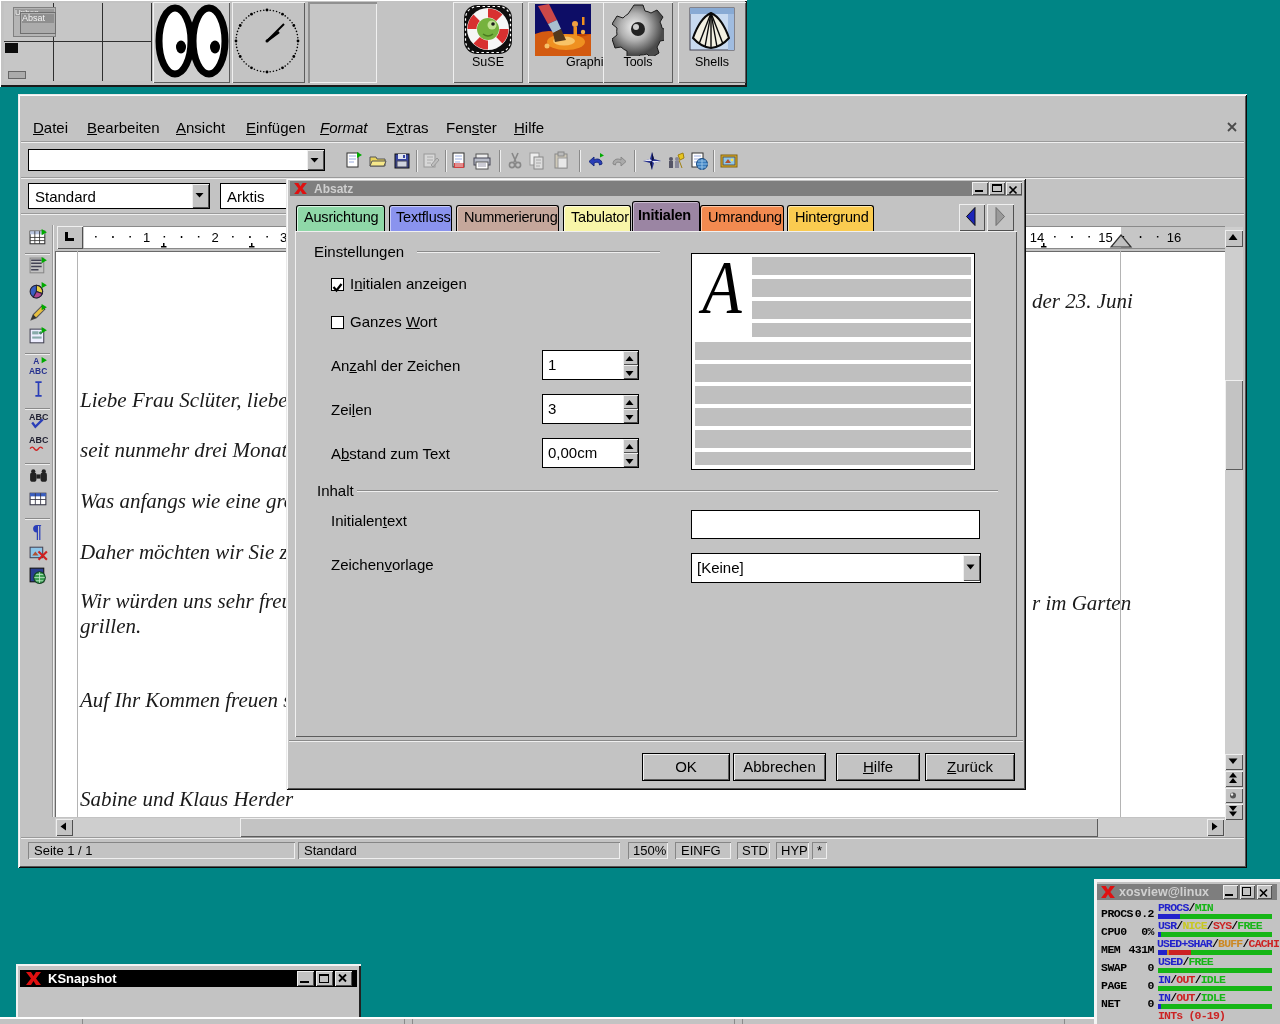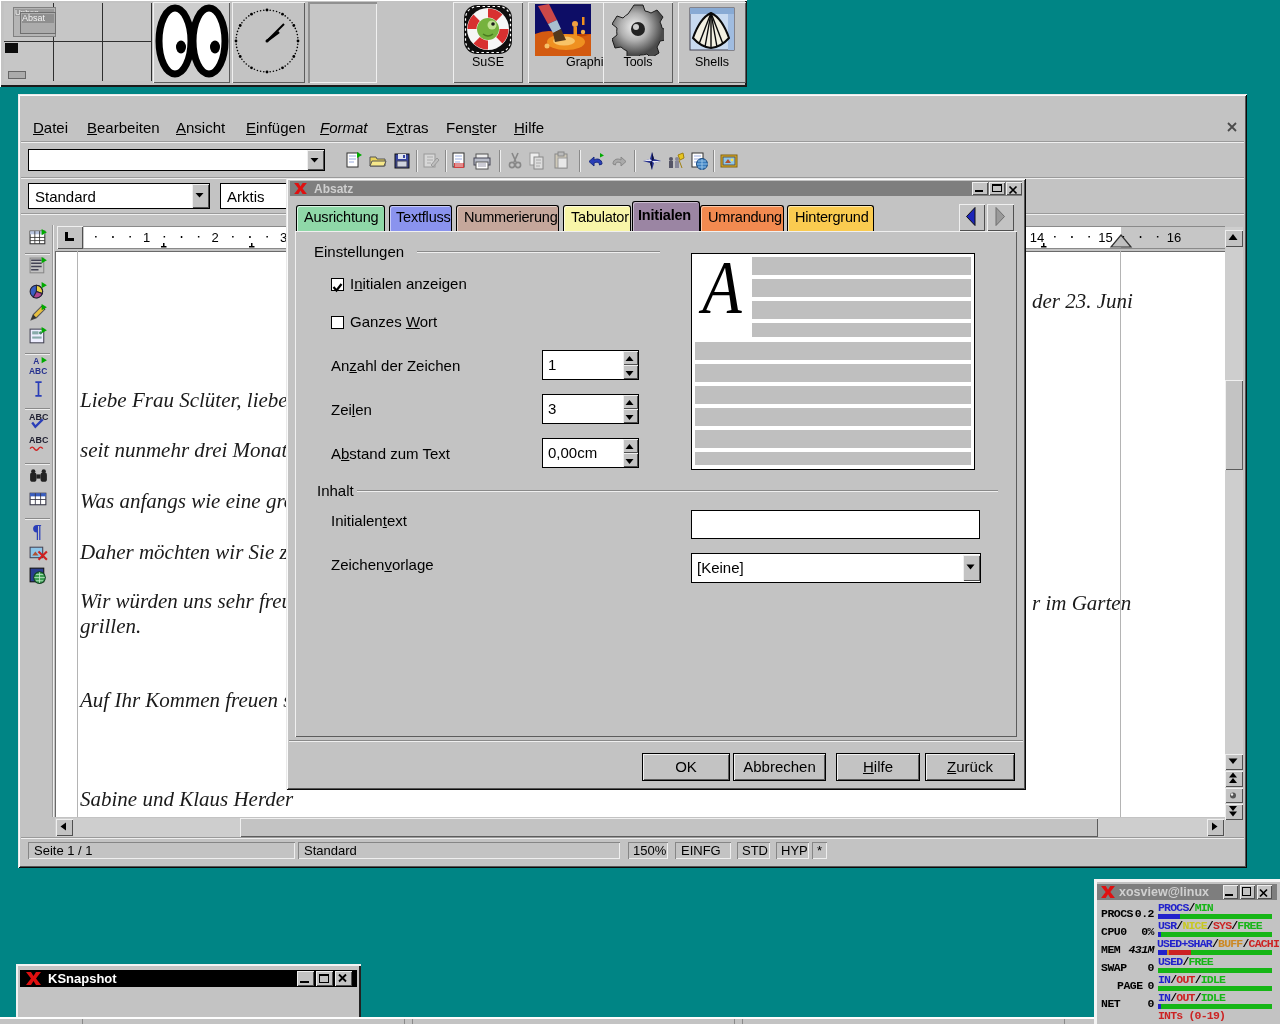--- a/index.html
+++ b/index.html
@@ -760,39 +760,39 @@
       <span class="abs" style="left:4px;top:25px;letter-spacing:-0.5px;">CPU0</span>
       <span class="abs" style="left:0px;top:25px;width:57px;text-align:right;letter-spacing:-0.5px;">0%</span>
       <span class="abs" style="left:61px;top:19px;letter-spacing:-0.8px;white-space:nowrap;"><span style="color:#2222cc">USR</span><span style="color:#000">/</span><span style="color:#c8c81e">NICE</span><span style="color:#000">/</span><span style="color:#cc2222">SYS</span><span style="color:#000">/</span><span style="color:#16b616">FREE</span></span>
       <div class="abs" style="left:61px;top:32px;width:114px;height:5px;background:#111;padding:1px 0;">
         <div style="position:absolute;left:0;top:0;height:100%;display:flex;width:114px;">
           <div style="width:3px;background:#2222cc;"></div>
           <div style="width:111px;background:#16b616;"></div>
         </div>
       </div>
       <span class="abs" style="left:4px;top:43px;letter-spacing:-0.5px;">MEM</span>
-      <span class="abs" style="left:0px;top:43px;width:57px;text-align:right;letter-spacing:-0.5px;font-style:italic;">431M</span>
+      <span class="abs" style="left:0px;top:43px;width:57px;text-align:right;letter-spacing:-0.5px;">431M</span>
       <span class="abs" style="left:60px;top:37px;letter-spacing:-0.8px;white-space:nowrap;"><span style="color:#2222cc">USED+SHAR</span><span style="color:#000">/</span><span style="color:#cc8822">BUFF</span><span style="color:#000">/</span><span style="color:#cc2222">CACHI</span></span>
       <div class="abs" style="left:61px;top:50px;width:114px;height:5px;background:#111;padding:1px 0;">
         <div style="position:absolute;left:0;top:0;height:100%;display:flex;width:114px;">
           <div style="width:9px;background:#2222cc;"></div>
           <div style="width:2px;background:#cc8822;"></div>
           <div style="width:22px;background:#cc2222;"></div>
           <div style="width:81px;background:#16b616;"></div>
         </div>
       </div>
       <span class="abs" style="left:4px;top:61px;letter-spacing:-0.5px;">SWAP</span>
       <span class="abs" style="left:0px;top:61px;width:57px;text-align:right;letter-spacing:-0.5px;">0</span>
       <span class="abs" style="left:61px;top:55px;letter-spacing:-0.8px;white-space:nowrap;"><span style="color:#2222cc">USED</span><span style="color:#000">/</span><span style="color:#16b616">FREE</span></span>
       <div class="abs" style="left:61px;top:68px;width:114px;height:5px;background:#111;padding:1px 0;">
         <div style="position:absolute;left:0;top:0;height:100%;display:flex;width:114px;">
           <div style="width:114px;background:#16b616;"></div>
         </div>
       </div>
-      <span class="abs" style="left:4px;top:79px;letter-spacing:-0.5px;margin-left:16px;">PAGE</span>
+      <span class="abs" style="left:4px;top:79px;letter-spacing:-0.5px;">PAGE</span>
       <span class="abs" style="left:0px;top:79px;width:57px;text-align:right;letter-spacing:-0.5px;">0</span>
       <span class="abs" style="left:61px;top:73px;letter-spacing:-0.8px;white-space:nowrap;"><span style="color:#2222cc">IN</span><span style="color:#000">/</span><span style="color:#cc2222">OUT</span><span style="color:#000">/</span><span style="color:#16b616">IDLE</span></span>
       <div class="abs" style="left:61px;top:86px;width:114px;height:5px;background:#111;padding:1px 0;">
         <div style="position:absolute;left:0;top:0;height:100%;display:flex;width:114px;">
           <div style="width:114px;background:#16b616;"></div>
         </div>
       </div>
       <span class="abs" style="left:4px;top:97px;letter-spacing:-0.5px;">NET</span>
       <span class="abs" style="left:0px;top:97px;width:57px;text-align:right;letter-spacing:-0.5px;">0</span>
       <span class="abs" style="left:61px;top:91px;letter-spacing:-0.8px;white-space:nowrap;"><span style="color:#2222cc">IN</span><span style="color:#000">/</span><span style="color:#cc2222">OUT</span><span style="color:#000">/</span><span style="color:#16b616">IDLE</span></span>

